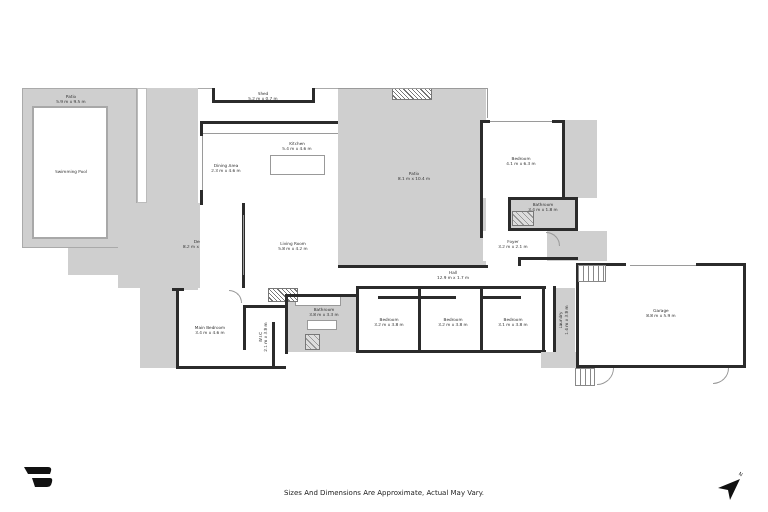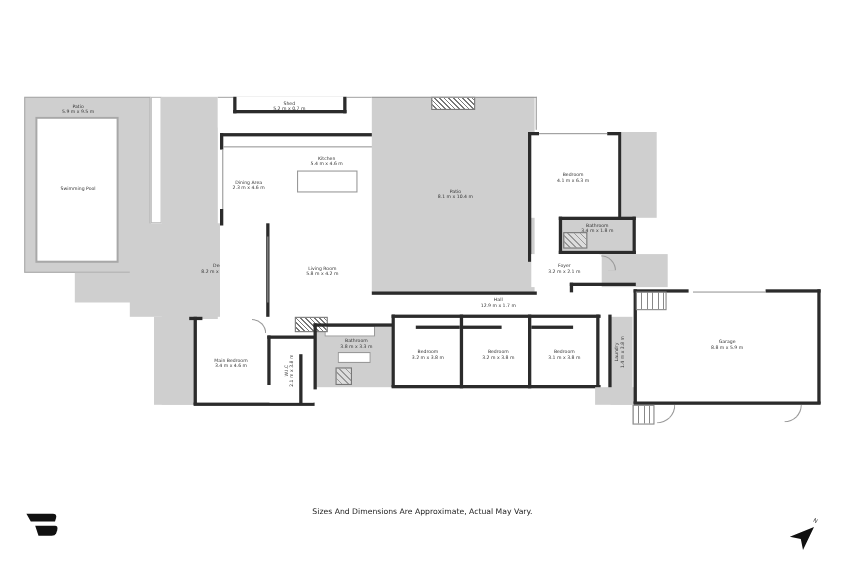--- a/index.html
+++ b/index.html
@@ -10,21 +10,21 @@
   .white { background: #ffffff; }
   .wall-h { position: absolute; height: 3px; background: #2b2b2b; }
   .wall-v { position: absolute; width: 3px; background: #2b2b2b; }
   .thin-h { position: absolute; height: 1px; background: #9a9a9a; }
   .thin-v { position: absolute; width: 1px; background: #9a9a9a; }
   .label { position: absolute; text-align: center; font-size: 4.2px; line-height: 5px; color: #333; white-space: nowrap; transform: translateX(-50%); }
   .label.vert { transform: translate(-50%, -50%) rotate(-90deg); }
   .door { position: absolute; border: 1px solid #9a9a9a; border-radius: 0 100% 0 0; border-left: none; border-bottom: none; }
   .stairs { position: absolute; background: repeating-linear-gradient(90deg, #fff 0 4px, #888 4px 5px); border: 1px solid #888; }
   .hatch { position: absolute; background: repeating-linear-gradient(45deg, #fff 0 2px, #777 2px 3px); border: 1px solid #777; }
-  .footer { position: absolute; left: 0; width: 768px; top: 461px; text-align: center; font-size: 7px; color: #222; }
+  .footer { position: absolute; left: 0; width: 768px; top: 489px; text-align: center; font-size: 7px; color: #222; }
 </style>
 </head>
 <body>
 
 <div class="abs" style="left:0;top:0;width:768px;height:512px;">
 
   <div class="abs grey" style="left:22px;top:88px;width:115px;height:160px;border:1px solid #aaa;"></div>
   <div class="abs white" style="left:32px;top:106px;width:76px;height:133px;border:2px solid #a8a8a8;"></div>
   <div class="label" style="left:71px;top:94px;">Patio</div>
   <div class="label" style="left:71px;top:99px;">5.9 m x 9.5 m</div>

